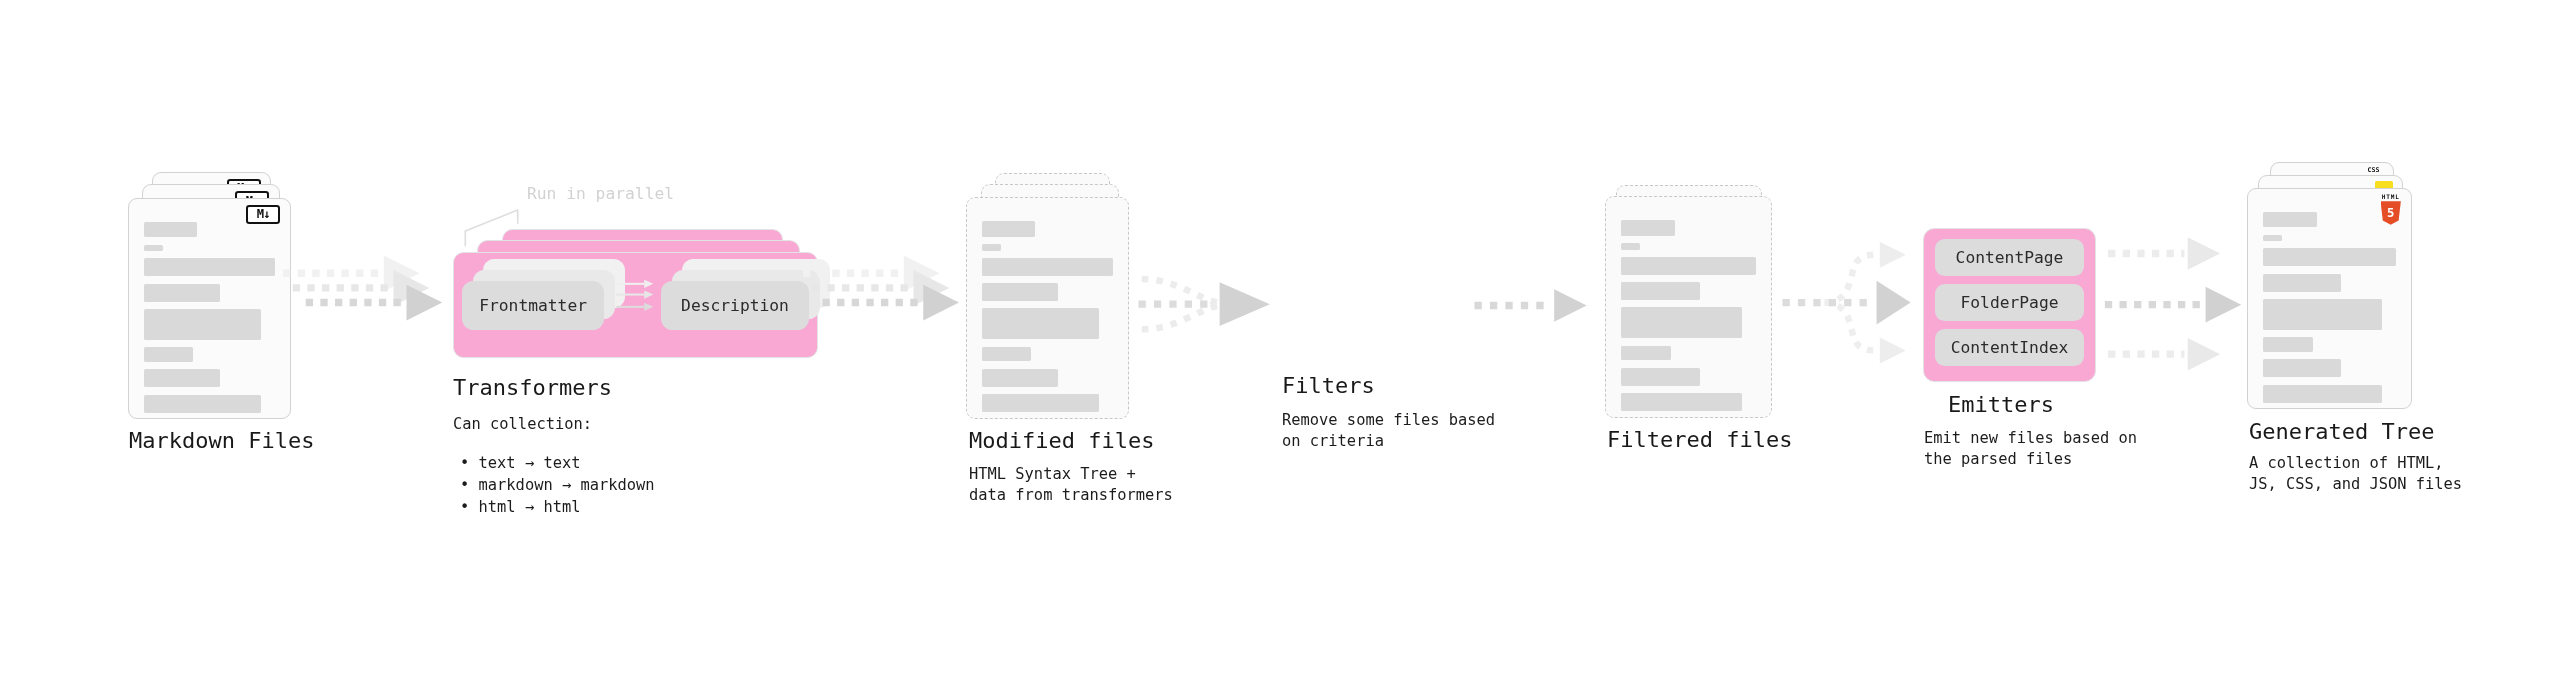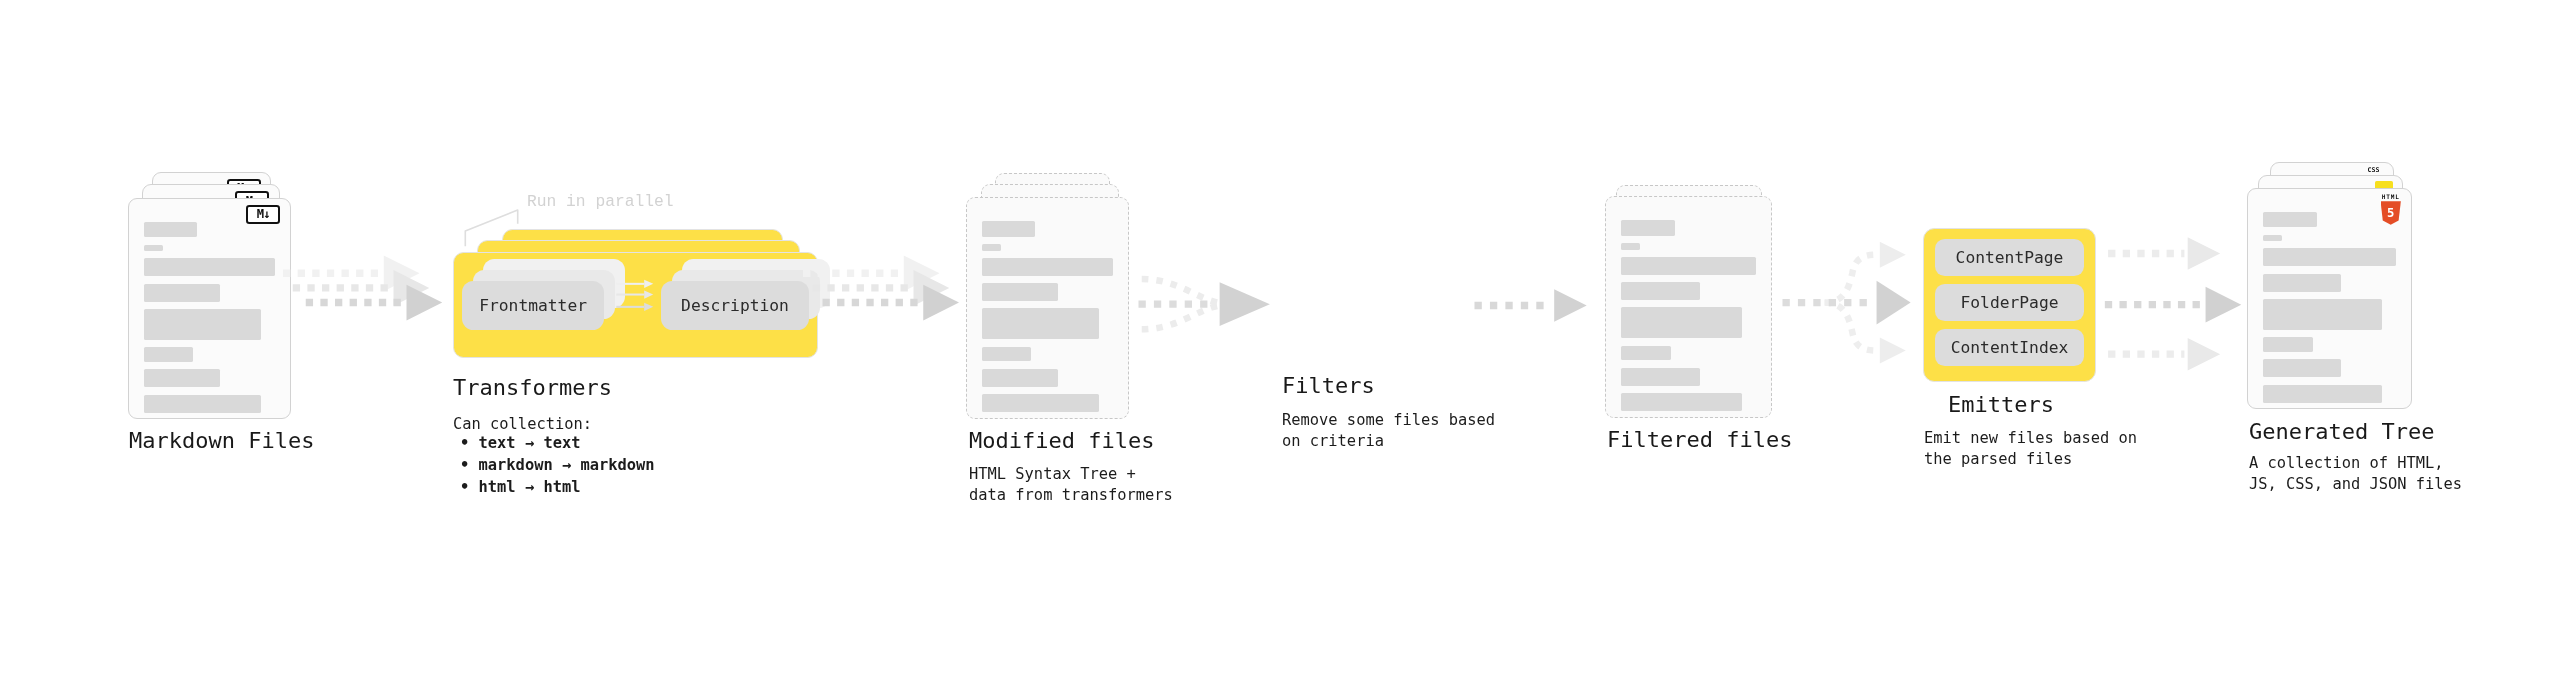--- a/index.html
+++ b/index.html
@@ -36,21 +36,21 @@
     display:flex;align-items:center;justify-content:center;
     color:#fff;font-weight:bold;font-size:12.2px;
   }
   .js-badge{position:absolute;top:4.9px;right:9.8px;width:18px;height:18px;border-radius:1.6px;}
   .css-badge{position:absolute;top:4.1px;right:9.8px;width:19.5px;text-align:center;}
   .css-word{font-size:6.5px;font-weight:bold;color:#111;line-height:7.3px;}
   .css-bar{height:2.8px;margin-top:0.8px;border-radius:0.8px;}
 
   
   .fbox{
-    position:absolute;background:#fde047;border:1.2px solid #e3e3e3;
+    position:absolute;background:#f9a8d4;border:1.2px solid #e3e3e3;
     border-radius:10.6px;box-sizing:border-box;
   }
   .pill{
     position:absolute;background:#dcdcdc;border-radius:11.4px;
     display:flex;align-items:center;justify-content:center;
     font-size:16.3px;color:#2b2b2b;box-sizing:border-box;
   }
   .pill-echo1{background:#e9e9e9;}
   .pill-echo2{background:#f1f1f1;}
   .emit-pills{position:absolute;left:10.6px;right:10.6px;top:9.8px;display:flex;flex-direction:column;gap:8.1px;}
@@ -107,21 +107,21 @@
 </div>
   </div>
   <div class="stage-label" style="left:129px;top:428px;">Markdown Files</div>
 
   <svg class="abs" style="left:299px;top:257px;" width="150" height="91" viewBox="0 0 184 112">
     <use href="#dash-arrow-big" transform="translate(-22,20)" stroke="#f1f1f1" fill="#f1f1f1" stroke-width="9" stroke-dasharray="9 9"></use>
     <use href="#dash-arrow-big" transform="translate(-10,38)" stroke="#e7e7e7" fill="#e7e7e7" stroke-width="9" stroke-dasharray="9 9"></use>
     <use href="#dash-arrow-big" transform="translate(6,56)" stroke="#d7d7d7" fill="#d1d1d1" stroke-width="9" stroke-dasharray="9 9"></use>
   </svg>
 
-  <div class="note" style="left:527px;top:192px;font-family:Liberation Mono, monospace;">Run in parallel</div>
+  <div class="note" style="left:527px;top:184px;">Run in parallel</div>
   <svg class="abs" style="left:455px;top:202px;" width="98" height="50" viewBox="0 0 120 62">
     <polyline points="12,55 12,36 77,10 77,27" fill="none" stroke="#dedede" stroke-width="2" stroke-linejoin="round"></polyline>
   </svg>
 
   <div class="abs" style="left:453px;top:229px;width:374px;height:128px;">
     <div class="fbox" style="left:49px;top:0;width:281px;height:106px;"></div>
     <div class="fbox" style="left:24.4px;top:11.4px;width:323px;height:106px;"></div>
     <div class="fbox" style="left:0;top:23px;width:365px;height:106px;">
 
       <div class="pill pill-echo2" style="left:29px;top:5.7px;width:142px;height:49px;"></div>
@@ -137,21 +137,21 @@
         <path d="M38 7 L49 12 L38 17 Z" fill="#efefef"></path>
         <line x1="4" y1="25" x2="38" y2="25" stroke="#e7e7e7" stroke-width="2.5"></line>
         <path d="M38 20 L49 25 L38 30 Z" fill="#e7e7e7"></path>
         <line x1="4" y1="40" x2="38" y2="40" stroke="#dcdcdc" stroke-width="2.5"></line>
         <path d="M38 35 L49 40 L38 45 Z" fill="#dcdcdc"></path>
       </svg>
     </div>
   </div>
   <div class="stage-label" style="left:453px;top:375px;">Transformers</div>
   <div class="stage-desc" style="left:453px;top:414px;">Can collection:</div>
-  <div class="bullets" style="left:460px;top:432px;font-weight:bold;">
+  <div class="bullets" style="left:460px;top:452px;">
     <div class="bullet">text → text</div>
     <div class="bullet">markdown → markdown</div>
     <div class="bullet">html → html</div>
   </div>
 
   <svg class="abs" style="left:819px;top:257px;" width="150" height="91" viewBox="0 0 184 112">
     <use href="#dash-arrow-big" transform="translate(-22,20)" stroke="#f1f1f1" fill="#f1f1f1" stroke-width="9" stroke-dasharray="9 9"></use>
     <use href="#dash-arrow-big" transform="translate(-10,38)" stroke="#e7e7e7" fill="#e7e7e7" stroke-width="9" stroke-dasharray="9 9"></use>
     <use href="#dash-arrow-big" transform="translate(2,56)" stroke="#d7d7d7" fill="#d1d1d1" stroke-width="9" stroke-dasharray="9 9"></use>
   </svg>

